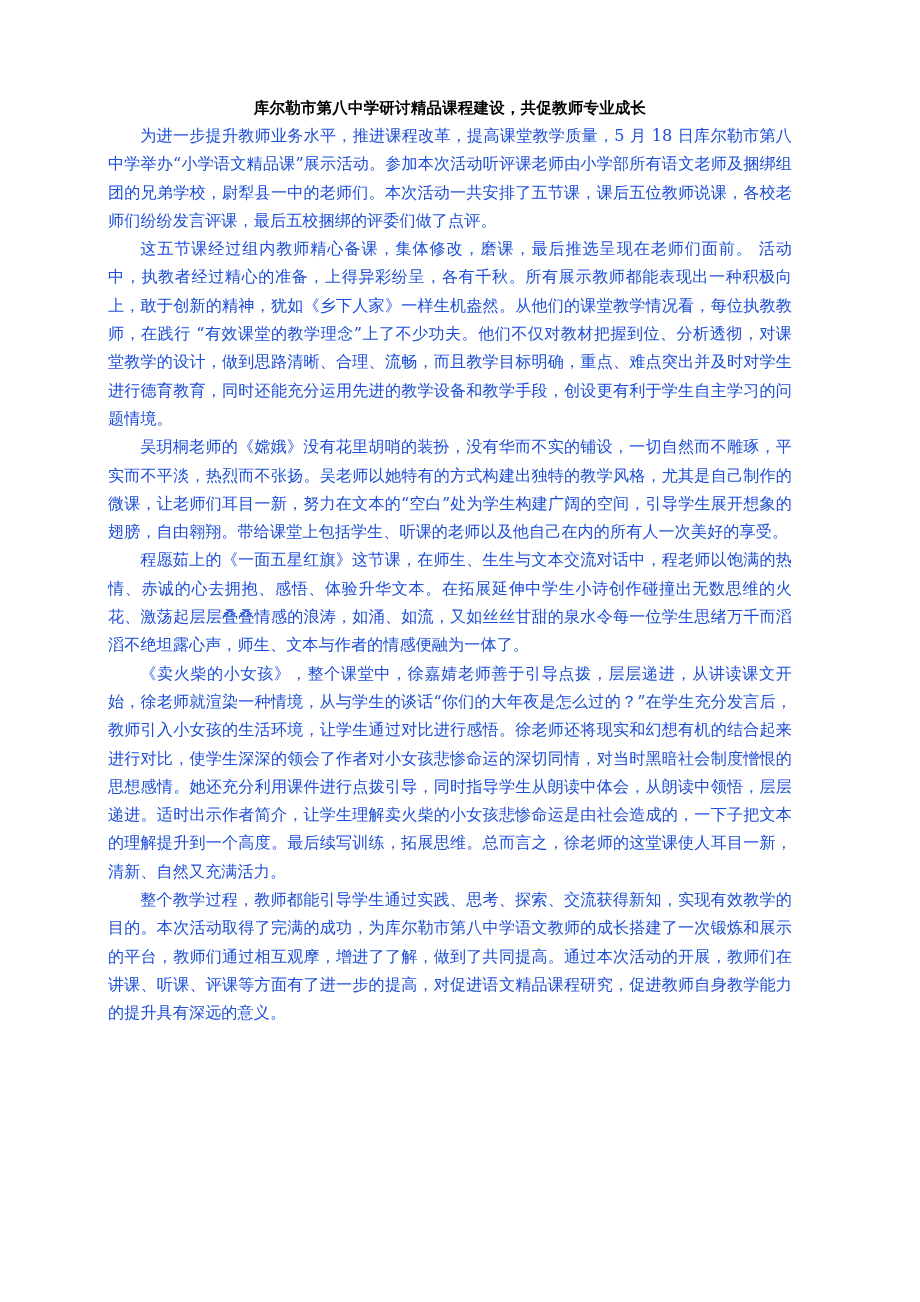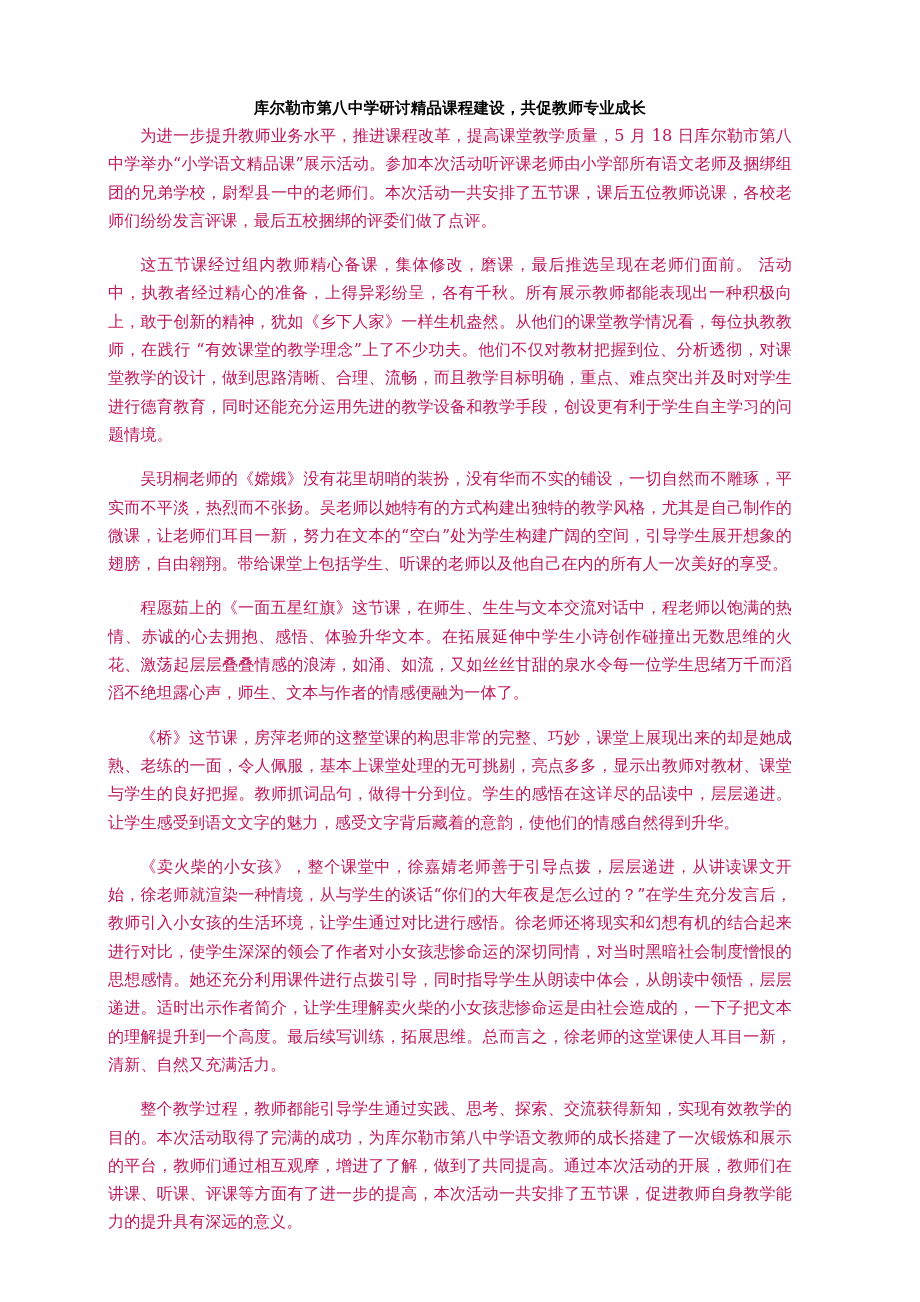--- a/index.html
+++ b/index.html
@@ -35,44 +35,43 @@
     margin: 0 0 2px 0;
     color: #000000;
   }
   .para {
     font-size: 16.1px;
     line-height: 28.3px;
     text-align: justify;
     text-justify: inter-ideograph;
     text-indent: 2em;
     margin: 0;
-    color: #be185d;
+    color: #1d4ed8;
     letter-spacing: 0.1px;
   }
   .para + .para {
-    margin-top: 16px;
+    margin-top: 0;
   }
 </style>
 </head>
 <body>
 
 <div class="page">
   <div class="content">
 
     <h1 class="doc-title">库尔勒市第八中学研讨精品课程建设，共促教师专业成长</h1>
 
     <p class="para">为进一步提升教师业务水平，推进课程改革，提高课堂教学质量，5 月 18 日库尔勒市第八中学举办“小学语文精品课”展示活动。参加本次活动听评课老师由小学部所有语文老师及捆绑组团的兄弟学校，尉犁县一中的老师们。本次活动一共安排了五节课，课后五位教师说课，各校老师们纷纷发言评课，最后五校捆绑的评委们做了点评。</p>
 
     <p class="para">这五节课经过组内教师精心备课，集体修改，磨课，最后推选呈现在老师们面前。 活动中，执教者经过精心的准备，上得异彩纷呈，各有千秋。所有展示教师都能表现出一种积极向上，敢于创新的精神，犹如《乡下人家》一样生机盎然。从他们的课堂教学情况看，每位执教教师，在践行 “有效课堂的教学理念”上了不少功夫。他们不仅对教材把握到位、分析透彻，对课堂教学的设计，做到思路清晰、合理、流畅，而且教学目标明确，重点、难点突出并及时对学生进行德育教育，同时还能充分运用先进的教学设备和教学手段，创设更有利于学生自主学习的问题情境。</p>
 
     <p class="para">吴玥桐老师的《嫦娥》没有花里胡哨的装扮，没有华而不实的铺设，一切自然而不雕琢，平实而不平淡，热烈而不张扬。吴老师以她特有的方式构建出独特的教学风格，尤其是自己制作的微课，让老师们耳目一新，努力在文本的“空白”处为学生构建广阔的空间，引导学生展开想象的翅膀，自由翱翔。带给课堂上包括学生、听课的老师以及他自己在内的所有人一次美好的享受。</p>
 
     <p class="para">程愿茹上的《一面五星红旗》这节课，在师生、生生与文本交流对话中，程老师以饱满的热情、赤诚的心去拥抱、感悟、体验升华文本。在拓展延伸中学生小诗创作碰撞出无数思维的火花、激荡起层层叠叠情感的浪涛，如涌、如流，又如丝丝甘甜的泉水令每一位学生思绪万千而滔滔不绝坦露心声，师生、文本与作者的情感便融为一体了。</p>
 
 
-    <p class="para">《桥》这节课，房萍老师的这整堂课的构思非常的完整、巧妙，课堂上展现出来的却是她成熟、老练的一面，令人佩服，基本上课堂处理的无可挑剔，亮点多多，显示出教师对教材、课堂与学生的良好把握。教师抓词品句，做得十分到位。学生的感悟在这详尽的品读中，层层递进。让学生感受到语文文字的魅力，感受文字背后藏着的意韵，使他们的情感自然得到升华。</p>
 
     <p class="para">《卖火柴的小女孩》，整个课堂中，徐嘉婧老师善于引导点拨，层层递进，从讲读课文开始，徐老师就渲染一种情境，从与学生的谈话“你们的大年夜是怎么过的？”在学生充分发言后，教师引入小女孩的生活环境，让学生通过对比进行感悟。徐老师还将现实和幻想有机的结合起来进行对比，使学生深深的领会了作者对小女孩悲惨命运的深切同情，对当时黑暗社会制度憎恨的思想感情。她还充分利用课件进行点拨引导，同时指导学生从朗读中体会，从朗读中领悟，层层递进。适时出示作者简介，让学生理解卖火柴的小女孩悲惨命运是由社会造成的，一下子把文本的理解提升到一个高度。最后续写训练，拓展思维。总而言之，徐老师的这堂课使人耳目一新，清新、自然又充满活力。</p>
 
-    <p class="para">整个教学过程，教师都能引导学生通过实践、思考、探索、交流获得新知，实现有效教学的目的。本次活动取得了完满的成功，为库尔勒市第八中学语文教师的成长搭建了一次锻炼和展示的平台，教师们通过相互观摩，增进了了解，做到了共同提高。通过本次活动的开展，教师们在讲课、听课、评课等方面有了进一步的提高，本次活动一共安排了五节课，促进教师自身教学能力的提升具有深远的意义。</p>
+    <p class="para">整个教学过程，教师都能引导学生通过实践、思考、探索、交流获得新知，实现有效教学的目的。本次活动取得了完满的成功，为库尔勒市第八中学语文教师的成长搭建了一次锻炼和展示的平台，教师们通过相互观摩，增进了了解，做到了共同提高。通过本次活动的开展，教师们在讲课、听课、评课等方面有了进一步的提高，对促进语文精品课程研究，促进教师自身教学能力的提升具有深远的意义。</p>
 
   </div>
 </div>
 
 </body></html>

